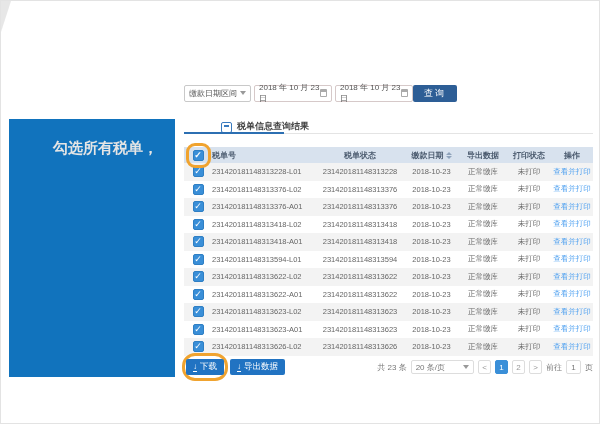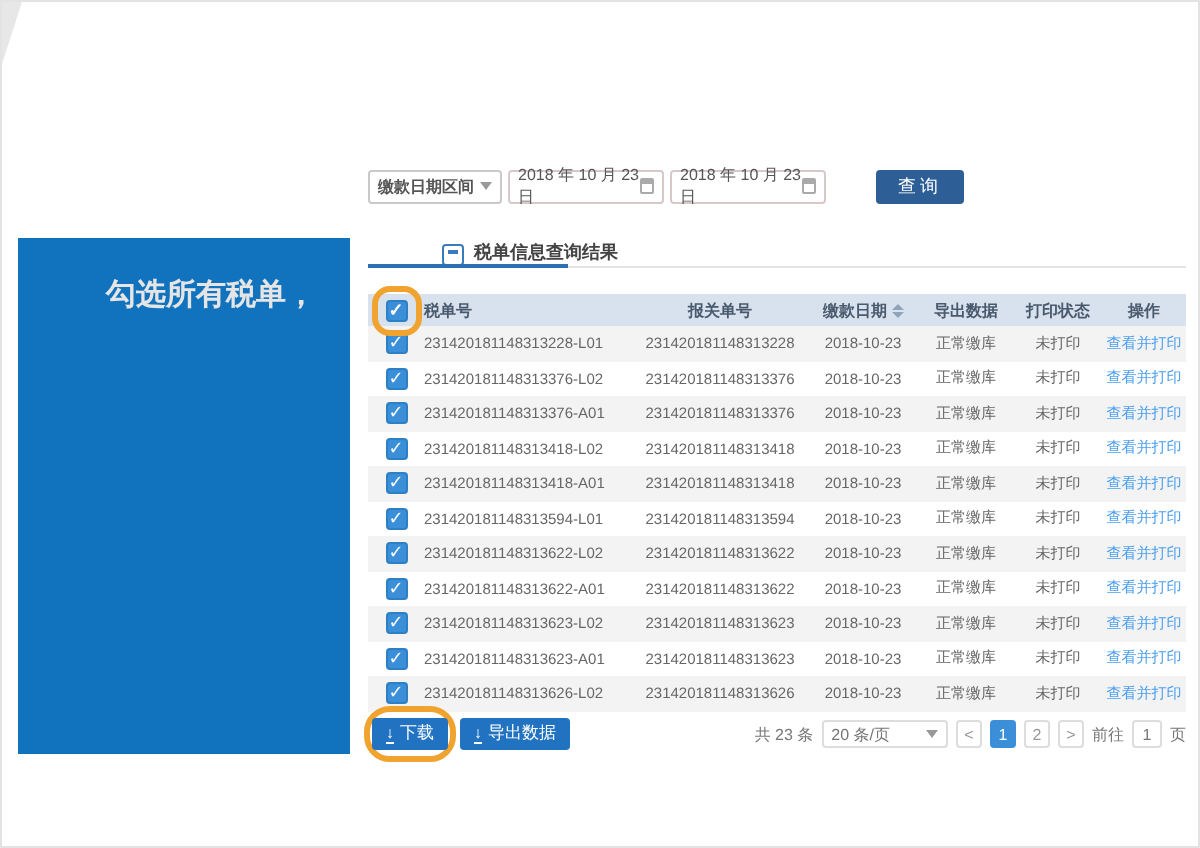--- a/index.html
+++ b/index.html
@@ -13,26 +13,26 @@
   .corner-fold { position:absolute; left:0; top:0; width:0; height:0;
     border-left:10px solid #bbb; border-bottom:31px solid transparent; opacity:.35; }
 
   
   .callout { position:absolute; left:8px; top:118px; width:166px; height:258px; background:#1173bd; }
   .callout .note { padding:18px 10px 0 44px; color:#e5e5e5; font-weight:bold; font-size:15px; line-height:1.45; }
 
   
   .filters { position:absolute; left:183px; top:83px; width:409px; height:18px; display:flex; align-items:center; }
   .select-box { height:17px; border:1px solid #c9c9c9; background:#fff; color:#555; font-size:8px;
-    display:flex; align-items:center; gap:3px; padding:0 4px; border-radius:2px;font-weight:bold; }
+    display:flex; align-items:center; gap:3px; padding:0 4px; border-radius:2px; }
   .caret { width:0; height:0; border-left:3px solid transparent; border-right:3px solid transparent; border-top:4px solid #999; }
   .date-box { width:78px; height:17px; border:1px solid #d6c9c9; background:#fff; color:#555; font-size:8px;
     display:flex; align-items:center; justify-content:space-between; padding:0 4px; margin-left:3px; border-radius:2px; }
   .cal-icon { width:8px; height:8px; border:1px solid #aaa; border-top:3px solid #aaa; border-radius:1px; }
-  .btn-query { margin-left:25px; width:44px; height:17px; background:#2d5e96; color:#fff; font-size:9px;
+  .btn-query { width:44px; height:17px; background:#2d5e96; color:#fff; font-size:9px;
     border:none; border-radius:2px; letter-spacing:2px; cursor:pointer; }
 
   
   .section-head { position:absolute; left:172px; top:113px; width:409px; height:19px; display:flex; align-items:flex-end; gap:5px;margin-left:48px; }
   .printer-icon { width:11px; height:11px; border:1.5px solid #3a7bbf; border-radius:2px; position:relative; }
   .printer-icon::after { content:""; position:absolute; left:2px; top:2px; right:2px; height:2px; background:#3a7bbf; }
   .section-title { font-size:9px; color:#444; font-weight:bold; }
   .section-line { position:absolute; left:183px; top:132px; width:409px; height:1px; background:#e4e4e4; }
   .section-line-active { position:absolute; left:183px; top:131px; width:100px; height:2px; background:#2c6fb2; }
 
@@ -109,21 +109,21 @@
   </div>
   <div class="section-line"></div>
   <div class="section-line-active"></div>
 
   <div class="tbl">
     <div class="thead">
       <div class="c0">
           <span class="chk">✓</span>
         </div>
       <div class="c1">税单号</div>
-      <div class="c2">报关单号</div>
+      <div class="c2">税单状态</div>
       <div class="c3">
         <span>缴款日期</span><span class="sort">
             <i class="up"></i>
             <i class="dn"></i>
           </span>
       </div>
       <div class="c4">导出数据</div>
       <div class="c5">打印状态</div>
       <div class="c6">操作</div>
     </div>

